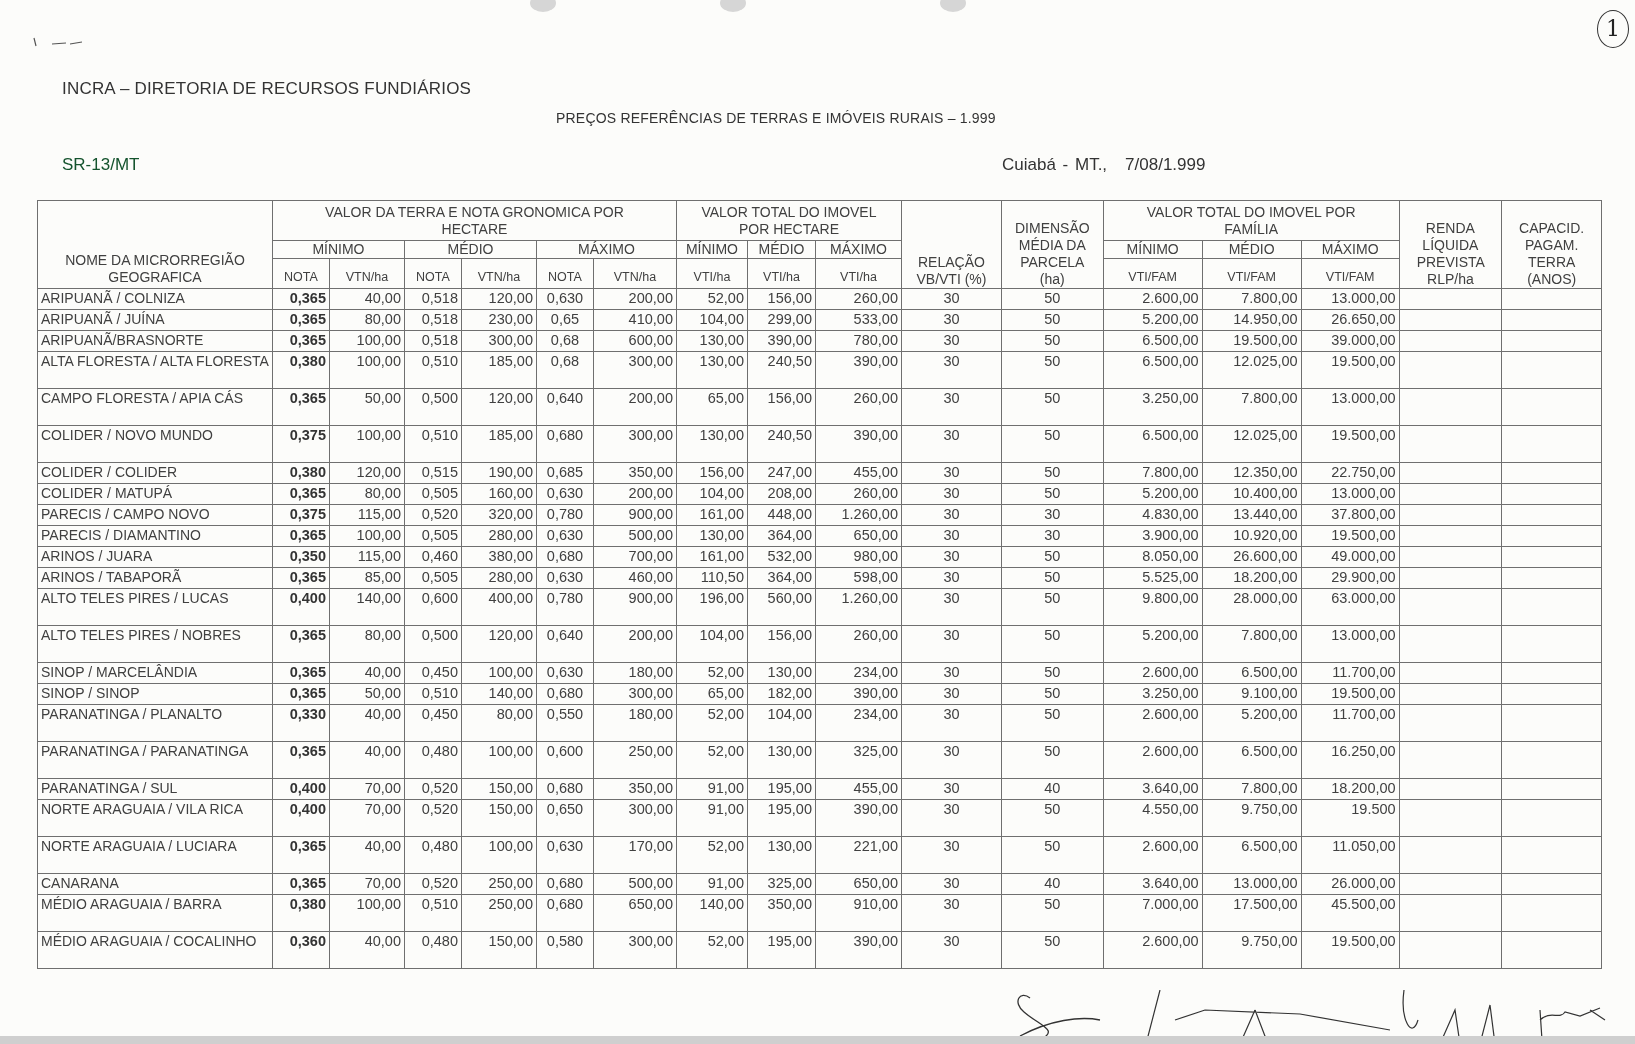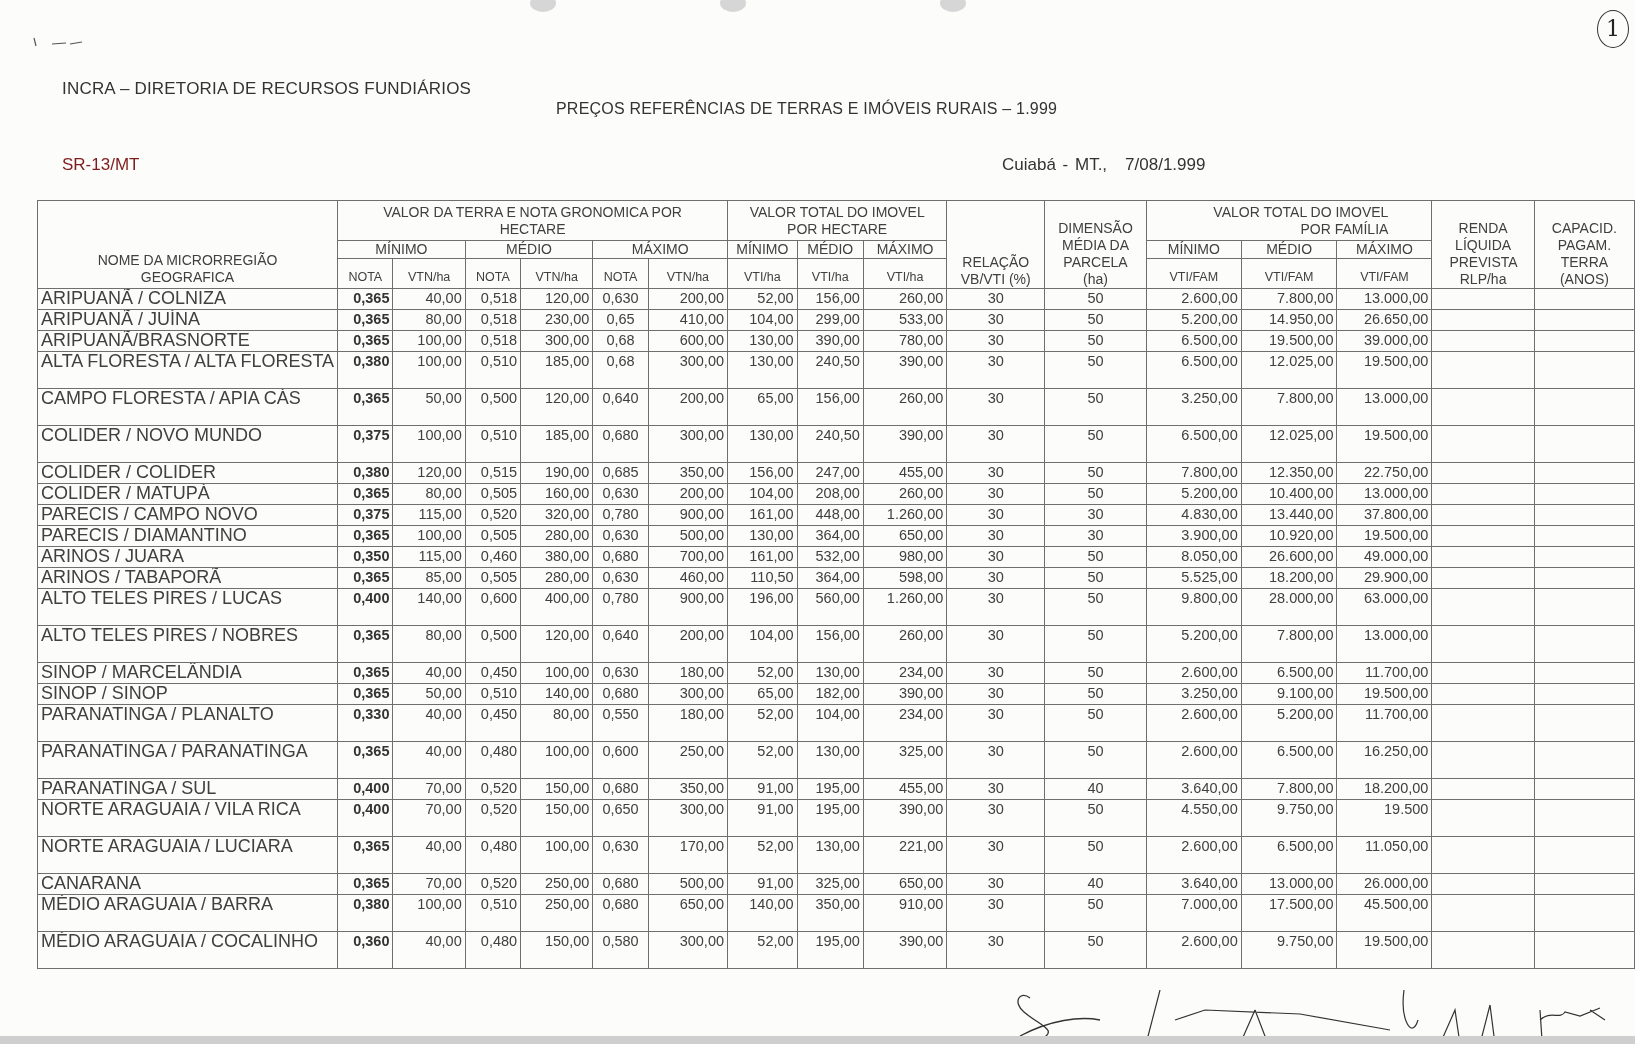--- a/index.html
+++ b/index.html
@@ -8,37 +8,37 @@
     background: #fcfcfa;
     font-family: "Liberation Sans", sans-serif;
     color: #3a3a3a;
   }
   .dot { position: absolute; width: 26px; height: 18px; border-radius: 50%; background: #d6d6d6; top: -6px; }
   .scribble { position: absolute; left: 32px; top: 36px; width: 90px; height: 12px; }
   .page-num { position: absolute; left: 1597px; top: 10px; width: 30px; height: 36px;
     border: 1.5px solid #333; border-radius: 50%; font-size: 22px; text-align: center; line-height: 36px;
     font-family: "DejaVu Serif", serif; color: #222; }
   .org { position: absolute; left: 62px; top: 79px; font-size: 17px; letter-spacing: 0.2px; color: #333; }
-  .doc-title { position: absolute; left: 556px; top: 100px; font-size: 16px; color: #333; letter-spacing: 0.2px; }
-  .region { position: absolute; left: 62px; top: 155px; font-size: 17px; color: #7f1d1d; }
+  .doc-title { position: absolute; left: 556px; top: 110px; font-size: 14px; color: #333; letter-spacing: 0.2px; }
+  .region { position: absolute; left: 62px; top: 155px; font-size: 17px; color: #14532d; }
   .place-date { position: absolute; left: 1002px; top: 155px; font-size: 17px; color: #333; word-spacing: 2px; }
   .place-date span + span { margin-left: 18px; }
 
   table.grid {
     position: absolute; left: 37px; top: 200px;
     border-collapse: collapse; table-layout: fixed;
     font-size: 14.5px; color: #404040;
   }
   table.grid td, table.grid th {
     border: 1px solid #6f6f6f; padding: 0 3px; overflow: hidden;
     vertical-align: top; line-height: 18px; white-space: nowrap;
   }
   table.grid th { font-weight: normal; text-align: center; vertical-align: middle; line-height: 17px; font-size: 14px; }
   table.grid th.sub { font-size: 12.5px; vertical-align: bottom; padding-bottom: 2px; margin-top: 38px; }
-  td.name { text-align: left; white-space: normal; font-size: 18px; line-height: 17px; padding-left: 5px; }
+  td.name { text-align: left; white-space: normal; font-size: 14px; line-height: 17px; padding-left: 5px; }
   td.num { text-align: right; }
   td.c { text-align: center; }
   td.bold { font-weight: bold; color: #333; border-radius: 9px; }
   tr.r1 td { height: 20px; }
   tr.r2 td { height: 36px; }
   .sigs { position: absolute; left: 0; top: 990px; width: 1635px; height: 54px; }
   .bottom-band { position: absolute; left: 0; top: 1036px; width: 1635px; height: 8px; background: #cfcfcf; }
 </style>
 </head>
 <body>
@@ -89,21 +89,21 @@
       <th colspan="3">
           <span style="white-space:normal;display:block;padding:0 8px;">VALOR TOTAL DO IMOVEL POR HECTARE</span>
         </th>
       <th rowspan="3" style="vertical-align:bottom;">
           <span style="white-space:normal;display:block;padding:0 4px;">RELAÇÃO VB/VTI (%)</span>
         </th>
       <th rowspan="3" style="vertical-align:bottom;">
           <span style="white-space:normal;display:block;padding:0 10px;">DIMENSÃO MÉDIA DA PARCELA (ha)</span>
         </th>
       <th colspan="3">
-          <span style="white-space:normal;display:block;padding:0 40px;text-align:right;">VALOR TOTAL DO IMOVEL POR FAMÍLIA</span>
+          <span style="white-space:normal;display:block;padding:0 40px;">VALOR TOTAL DO IMOVEL POR FAMÍLIA</span>
         </th>
       <th rowspan="3" style="vertical-align:bottom;">
           <span style="white-space:normal;display:block;padding:0 14px;">RENDA LÍQUIDA PREVISTA RLP/ha</span>
         </th>
       <th rowspan="3" style="vertical-align:bottom;">
           <span style="white-space:normal;display:block;padding:0 14px;">CAPACID. PAGAM. TERRA (ANOS)</span>
         </th>
     </tr>
     <tr style="height:18px">
       <th colspan="2">MÍNIMO</th>

